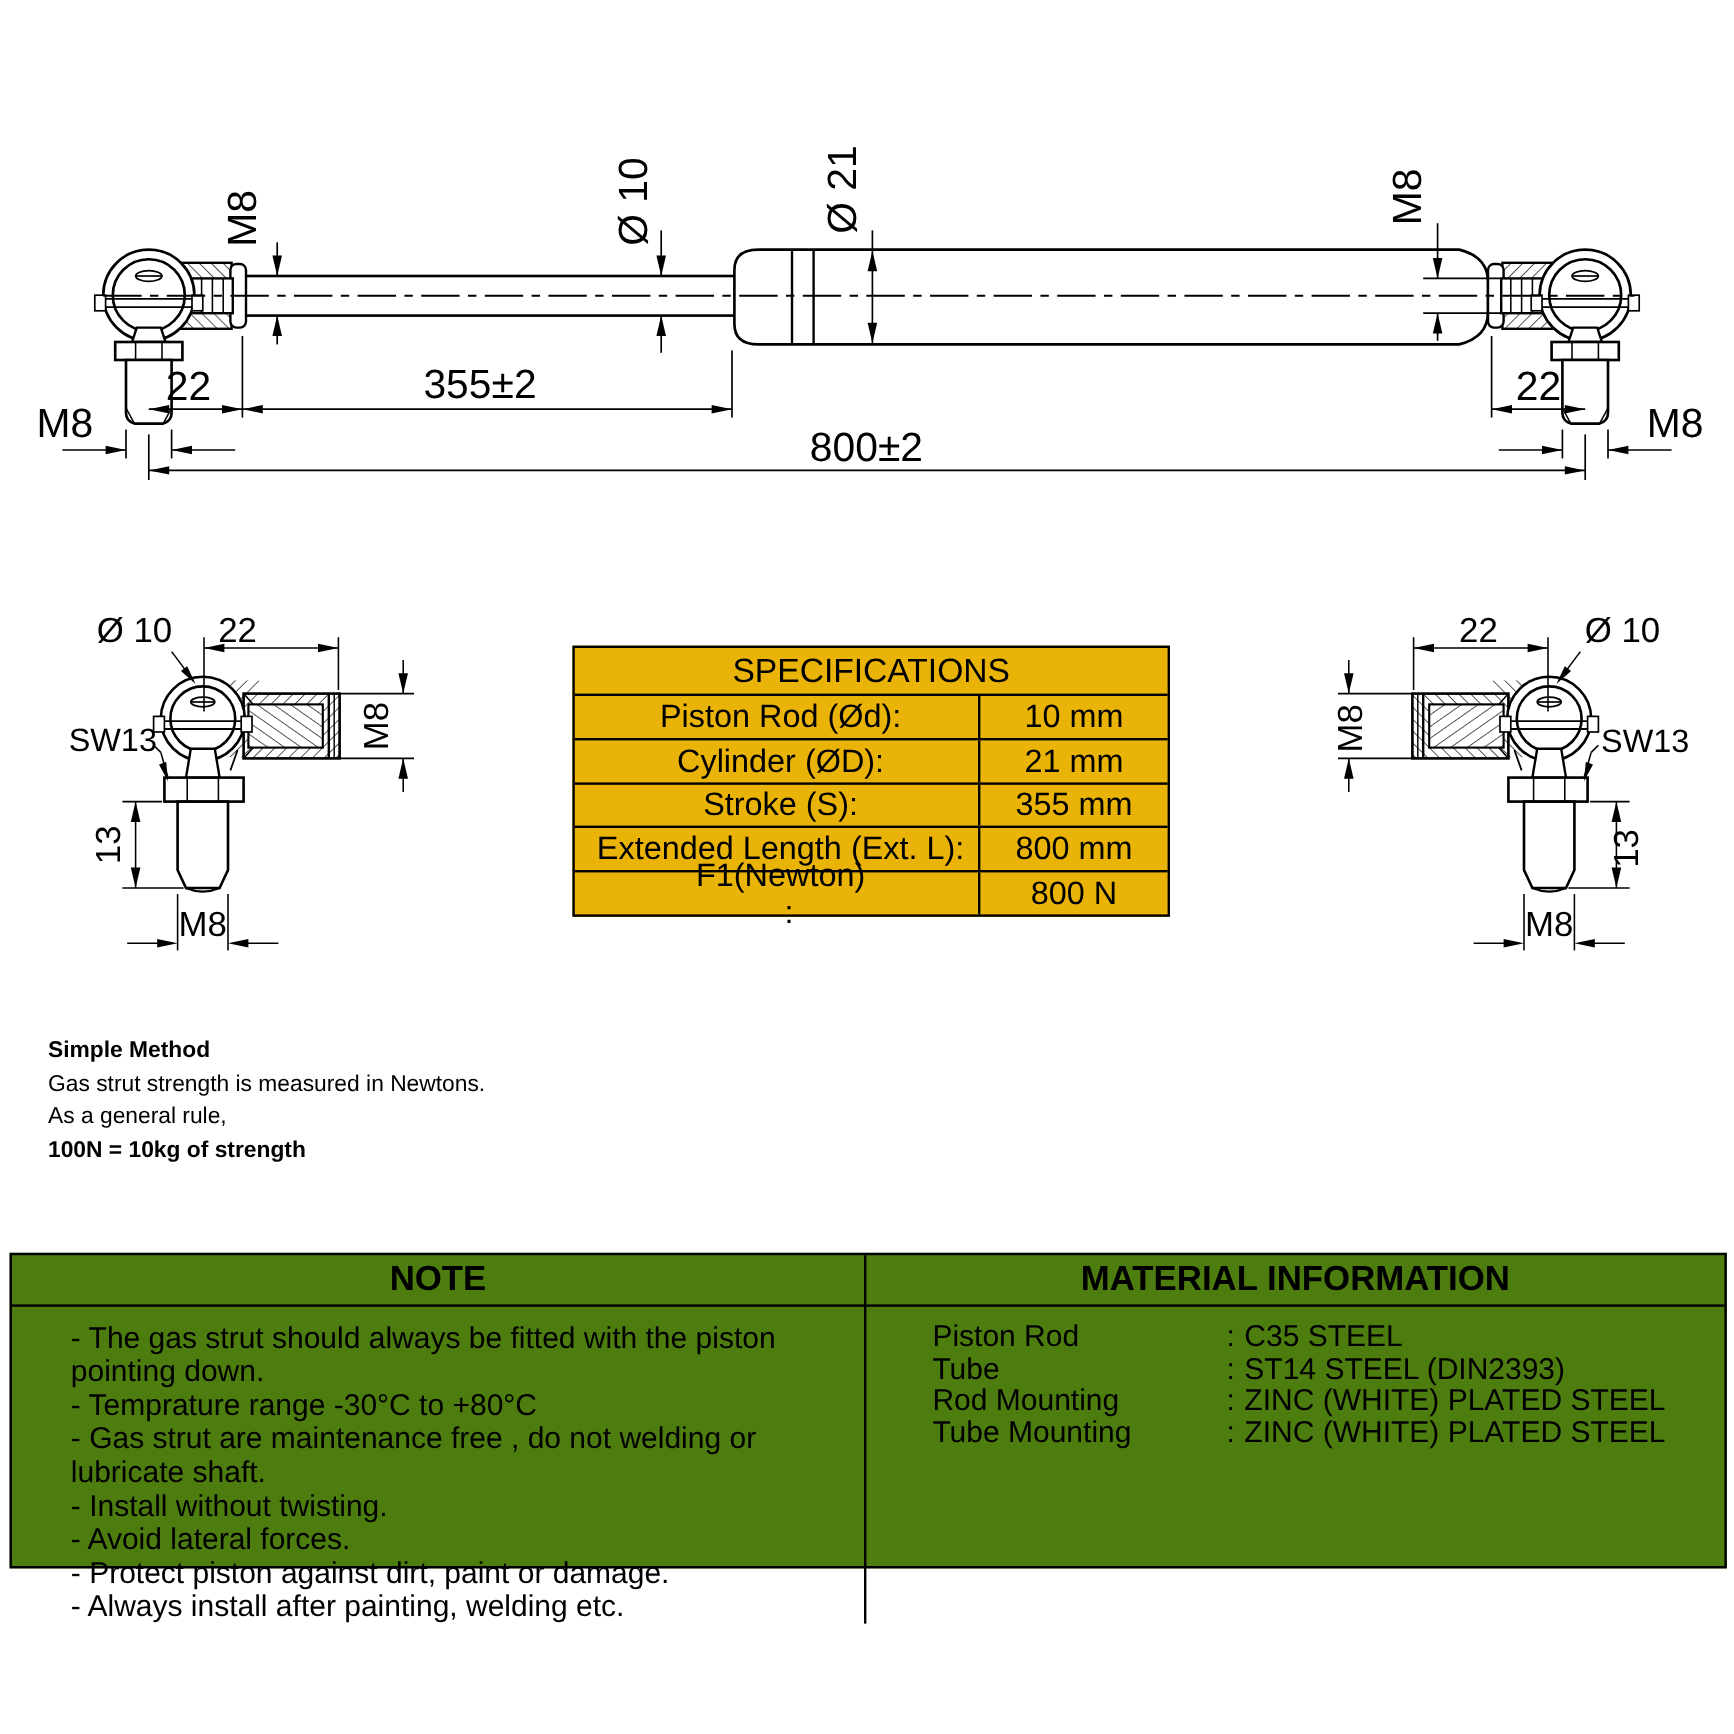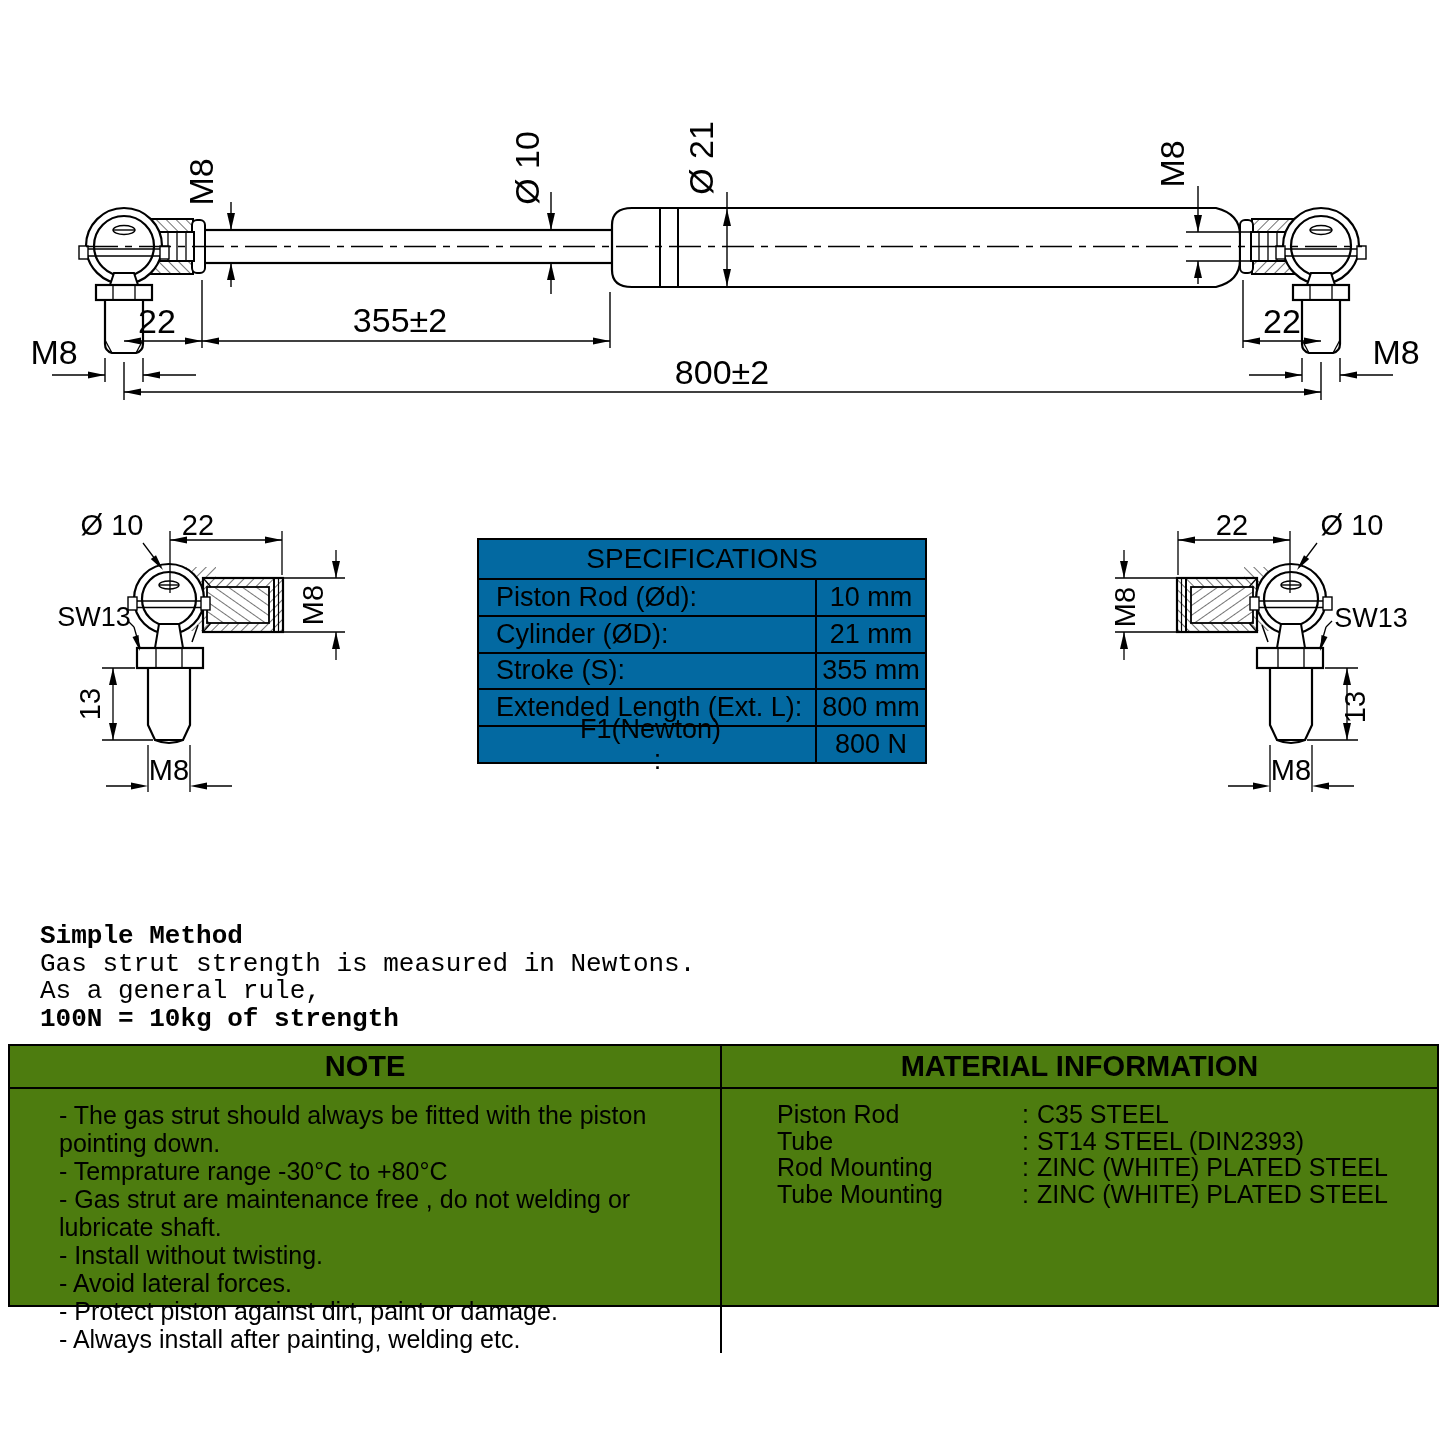--- a/index.html
+++ b/index.html
@@ -5,35 +5,35 @@
   html,body{margin:0;padding:0;background:#fff;}
   #page{position:relative;width:1445px;height:1445px;background:#ffffff;overflow:hidden;
         font-family:"Liberation Sans",sans-serif;color:#000;}
   svg{position:absolute;overflow:visible;}
   svg text{font-family:"Liberation Sans",sans-serif;fill:#000;}
   .dimtxt{font-size:34px;}
   .dimtxt-sm{font-size:29px;}
   .dimtxt-xs{font-size:27px;}
 
   
-  .spec-table{position:absolute;left:477px;top:538px;width:450px;height:226px;
+  .spec-table{position:absolute;left:477px;top:538px;width:498px;height:226px;
       border:2px solid #000;box-sizing:border-box;display:flex;flex-direction:column;
-      font-size:27px;background:#0369a1;}
+      font-size:27px;background:#eab308;}
   .spec-title{height:38px;flex:none;border-bottom:2px solid #000;display:flex;
       align-items:center;justify-content:center;font-size:28px;}
   .spec-row{flex:1;display:flex;border-bottom:2px solid #000;min-height:0;}
   .spec-row:last-child{border-bottom:none;}
   .spec-label{width:338px;flex:none;border-right:2px solid #000;display:flex;
-      align-items:center;padding:0 10px 0 17px;justify-content:flex-start;box-sizing:border-box;}
+      align-items:center;padding:0 10px 0 17px;justify-content:center;box-sizing:border-box;}
   .spec-row.inline-colon .spec-label{justify-content:center;flex-direction:column;}
   .spec-row.inline-colon .colon{margin-left:14px;}
   .spec-value{flex:1;display:flex;align-items:center;justify-content:center;}
 
   
-  .simple{position:absolute;left:40px;top:923px;font-size:26px;line-height:27.5px;font-family:Liberation Mono, monospace;}
+  .simple{position:absolute;left:40px;top:862px;font-size:19px;line-height:27.5px;}
   .simple .b{font-weight:bold;}
 
   
   .bottom-table{position:absolute;left:8px;top:1044px;width:1431px;height:263px;
       border:2px solid #000;box-sizing:border-box;display:grid;
       grid-template-columns:712px 1fr;grid-template-rows:43px 1fr;background:#4d7c0f;}
   .bt-head{display:flex;align-items:center;justify-content:center;font-weight:bold;
       font-size:29px;border-bottom:2px solid #000;box-sizing:border-box;}
   .bt-head.left{border-right:2px solid #000;}
   .bt-body{box-sizing:border-box;font-size:25px;line-height:28px;padding:12px 6px 0 14px;margin-left:35px;}

